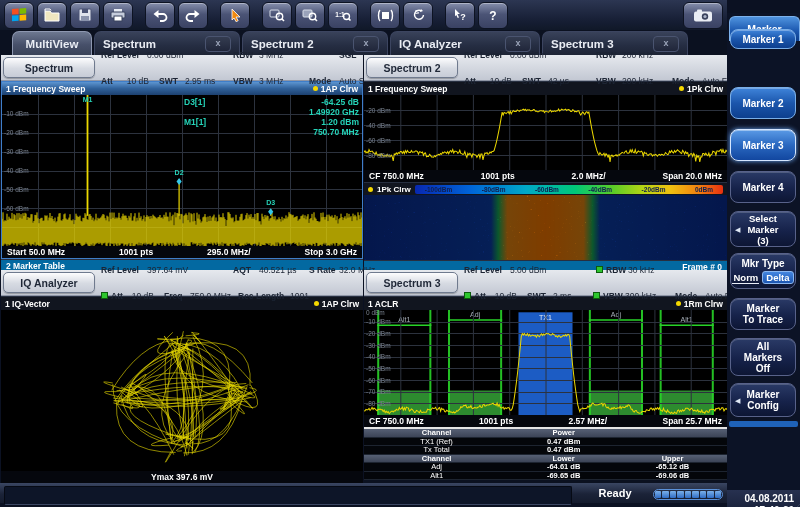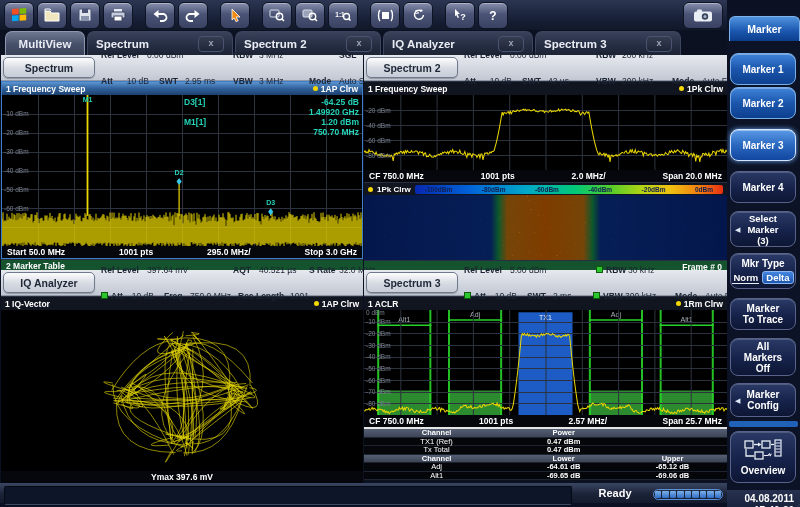--- a/index.html
+++ b/index.html
@@ -9,21 +9,21 @@
   #toolbar{position:absolute;left:0;top:0;width:727px;height:30px;
     background:linear-gradient(#2c3652,#161e34 70%,#101828);
     display:flex;align-items:center;gap:3px;padding:0 4px;box-sizing:border-box;}
   .tbtn{width:28px;height:25px;border-radius:6px;border:1px solid #0d1322;flex:0 0 auto;
     background:linear-gradient(#868fac,#4b5476 45%,#3a4263);
     box-shadow:inset 0 1px 0 rgba(255,255,255,.35);display:flex;align-items:center;justify-content:center;}
   .tbtn svg{display:block}
   .tsp{width:6px;flex:0 0 auto}
   #camera-btn{margin-left:auto;width:38px;}
   
-  #tabbar{position:absolute;left:0;top:30px;width:727px;height:25px;background:#0b1120;display:flex;align-items:flex-end;padding-left:5px;box-sizing:border-box;}
+  #tabbar{position:absolute;left:0;top:30px;width:727px;height:25px;background:#0b1120;display:flex;align-items:flex-end;padding-left:12px;box-sizing:border-box;}
   .tab{height:24px;border-radius:7px 7px 0 0;border:1px solid #3c4560;border-bottom:none;
     background:linear-gradient(#39425a,#252d42 60%,#1d2435);color:#e9ecf3;font-weight:bold;font-size:11.5px;
     display:flex;align-items:center;justify-content:space-between;padding:0 8px;box-sizing:border-box;margin-right:2px;}
   .tab.active{background:linear-gradient(#6d7democratic?90,#47506a);}
   .tab.active{background:linear-gradient(#6d7890,#47506a 55%,#3a4358);border-color:#8d97b0;}
   .tab .x{width:24px;height:14px;border-radius:4px;background:linear-gradient(#343c50,#20263a);
     border:1px solid #4a5470;color:#9aa3b8;font-size:9px;font-weight:bold;line-height:12px;text-align:center;margin-left:10px;}
   
   #main{position:absolute;left:0;top:55px;width:727px;height:428px;}
   .panel{position:absolute;background:#0b1120;}
@@ -44,21 +44,21 @@
     font-size:8.5px;font-weight:bold;color:#fff;}
   .wt-blue{background:linear-gradient(#5d95d1,#30619a 50%,#1d4170);}
   .wt-dark{background:#11151f;border-top:1px solid #272f40;}
   .legend{display:flex;align-items:center;gap:3px;font-weight:bold;}
   .dot{width:5px;height:5px;border-radius:50%;background:#f5d800;display:inline-block;}
   .plot{position:relative;background:#000;overflow:hidden;}
   .plot svg{position:absolute;left:0;top:0;width:100%;height:100%;}
   .ytick{position:absolute;left:2px;color:#79828f;font-size:6.5px;pointer-events:none;}
   .axisbar{height:12px;background:#05070d;color:#fff;font-size:8.5px;font-weight:bold;
     display:flex;align-items:center;justify-content:space-between;padding:0 5px;}
-  .winbar{height:12px;background:#14532d;color:#fff;font-size:8.5px;font-weight:bold;
+  .winbar{height:12px;background:#0369a1;color:#fff;font-size:8.5px;font-weight:bold;
     display:flex;align-items:center;justify-content:space-between;padding:0 5px;border-top:1px solid #272f40;}
   .subwin.focus{border:1px solid #3f7ec9;}
   
   .mread{position:absolute;top:2px;right:3px;width:175px;font-size:8.5px;color:#25d3b8;font-weight:bold;}
   .mr{display:flex;height:10px;line-height:10px;}
   .mn{width:70px;}
   .mv{flex:1;text-align:right;}
   
   .sgleg{height:12px;background:#11151f;display:flex;align-items:center;padding:0 4px;gap:4px;
     color:#fff;font-size:8px;font-weight:bold;border-top:1px solid #272f40;}
@@ -569,21 +569,21 @@
       <i></i>
       <i></i>
       <i></i>
       <i></i>
       <i></i>
     </div>
 </div>
 
 <div id="sidebar">
   <div id="sb-header">Marker</div>
-  <div class="sbtn sb-blue" style="top:40px;height:32px">Marker 1</div>
+  <div class="sbtn sb-blue" style="top:16px;height:20px">Marker 1</div>
   <div class="sbtn sb-blue" style="top:74px;height:32px">Marker 2</div>
   <div class="sbtn sb-sel" style="top:116px;height:32px">Marker 3</div>
   <div class="sbtn sb-dark" style="top:158px;height:32px">Marker 4</div>
   <div class="sbtn sb-dark" style="top:198px;height:36px;font-size:9.5px"><span class="sarrow">◀</span><span>Select
 Marker
 (3)</span></div>
   <div class="sbtn sb-dark" style="top:240px;height:36px;flex-direction:column">
     <span class="mtop">Mkr Type</span>
     <span class="mtoggle">
       <span class="norm">Norm</span>
@@ -591,34 +591,18 @@
     </span>
   </div>
   <div class="sbtn sb-dark" style="top:285px;height:32px">Marker
 To Trace</div>
   <div class="sbtn sb-dark" style="top:325px;height:38px">All
 Markers
 Off</div>
   <div class="sbtn sb-dark" style="top:370px;height:34px"><span class="sarrow">◀</span><span>Marker
 Config</span></div>
   <div id="sb-strip"></div>
-  <div class="sbtn sb-dark" style="top:418px;height:52px;flex-direction:column;gap:2px">
-    <svg width="38" height="24" viewBox="0 0 38 24">
-      <rect x="1" y="2" width="8" height="7" fill="none" stroke="#e8edf5" stroke-width="1.3"></rect>
-      <path d="M10 5.5h4" stroke="#e8edf5" stroke-width="1.3"></path>
-        <path d="M14 3.5l3.5 2-3.5 2z" fill="#e8edf5"></path>
-      <rect x="18" y="2" width="8" height="7" fill="none" stroke="#e8edf5" stroke-width="1.3"></rect>
-      <path d="M27 5.5h3" stroke="#e8edf5" stroke-width="1.3"></path>
-      <rect x="31" y="1" width="6" height="16" fill="none" stroke="#e8edf5" stroke-width="1.2"></rect>
-      <path d="M31.5 4h5M31.5 7h5M31.5 10h5M31.5 13h5" stroke="#e8edf5" stroke-width="1"></path>
-      <path d="M2 10v7h8" stroke="#e8edf5" stroke-width="1.3" fill="none"></path>
-      <rect x="11" y="13" width="8" height="7" fill="none" stroke="#e8edf5" stroke-width="1.3"></rect>
-      <path d="M20 16.5h4l2-2" stroke="#e8edf5" stroke-width="1.2" fill="none"></path>
-        <path d="M25 16l3-1.5-1.5 3z" fill="#e8edf5"></path>
-    </svg>
-    <span>Overview</span>
-  </div>
   <div id="sb-datetime">
     <div>04.08.2011</div>
     <div>17:40:30</div>
     <div id="grip"></div>
   </div>
 </div>
 
 </body></html>

